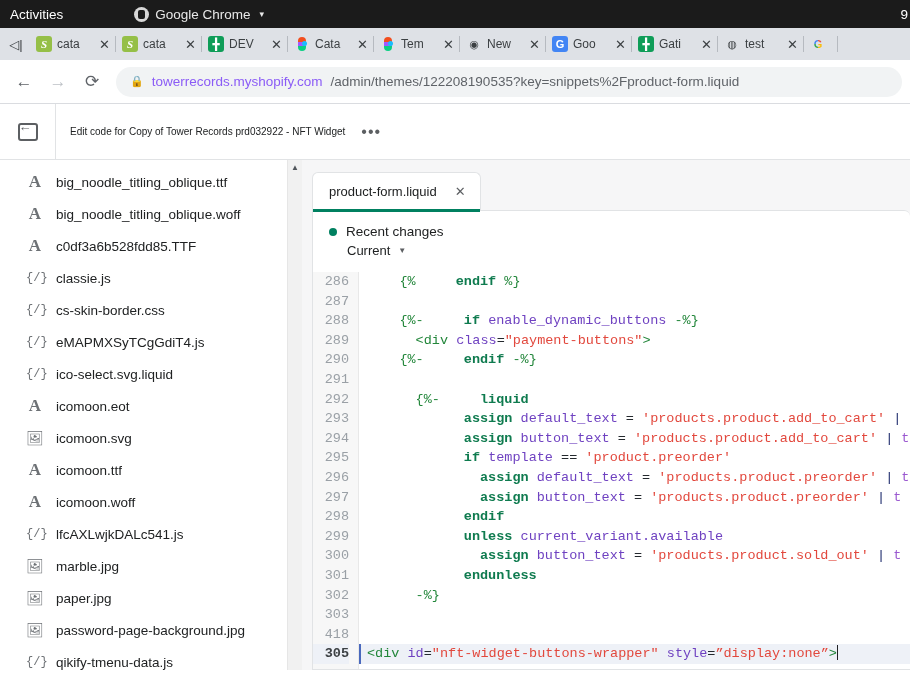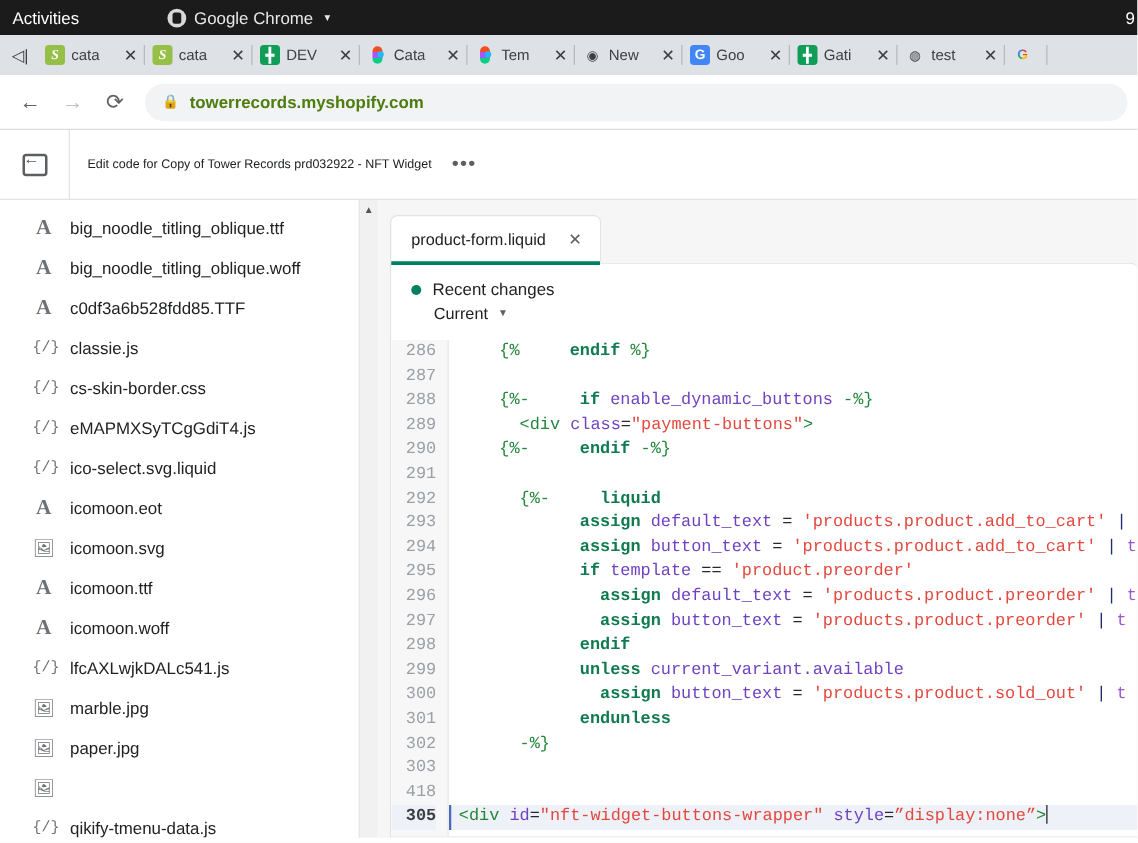--- a/index.html
+++ b/index.html
@@ -96,21 +96,21 @@
     display: flex; align-items: center; justify-content: center;
     color: #5f6368; font-size: 17px;
   }
   .nav-btn.disabled { color: #bdc1c6; }
   .omnibox {
     flex: 1 1 auto; height: 30px; background: #f1f3f4; border-radius: 16px;
     display: flex; align-items: center; gap: 8px; padding: 0 14px; margin-left: 6px;
     font-size: 13.5px; color: #202124; overflow: hidden; white-space: nowrap;
   }
   .lock-icon { font-size: 11px; color: #5f6368; }
-  .url-host { color: #4d7c0f; font-weight: bold; }
+  .url-host { color: #8b5cf6; }
   .url-path { color: #5f6368; }
 
   
   .admin-header {
     height: 56px; background: #ffffff; display: flex; align-items: center;
     border-bottom: 1px solid #e1e3e5;
   }
   .admin-back {
     width: 56px; height: 56px; display: flex; align-items: center; justify-content: center;
     border-right: 1px solid #e1e3e5; color: #5c5f62;
@@ -295,20 +295,21 @@
     </div>
 </div>
 
 <div class="toolbar">
   <div class="nav-btn">←</div>
   <div class="nav-btn disabled">→</div>
   <div class="nav-btn">⟳</div>
   <div class="omnibox">
     <span class="lock-icon">🔒</span>
     <span class="url-host">towerrecords.myshopify.com</span>
+      <span class="url-path">/admin/themes/122208190535?key=snippets%2Fproduct-form.liquid</span>
   </div>
 </div>
 
 <div class="admin-header">
   <div class="admin-back">
     <span class="bx"></span>
   </div>
   <div class="admin-title">Edit code for Copy of Tower Records prd032922 - NFT Widget</div>
   <div class="admin-more">•••</div>
 </div>
@@ -368,20 +369,21 @@
         <div class="file-row">
           <span class="file-icon img">🖼</span>
           <span>marble.jpg</span>
         </div>
         <div class="file-row">
           <span class="file-icon img">🖼</span>
           <span>paper.jpg</span>
         </div>
         <div class="file-row">
           <span class="file-icon img">🖼</span>
+          <span>password-page-background.jpg</span>
         </div>
         <div class="file-row">
           <span class="file-icon code">{/}</span>
           <span>qikify-tmenu-data.js</span>
         </div>
       </div>
   </div>
 
   <div class="sb-scroll">
     <div class="sb-arrow">▲</div>

